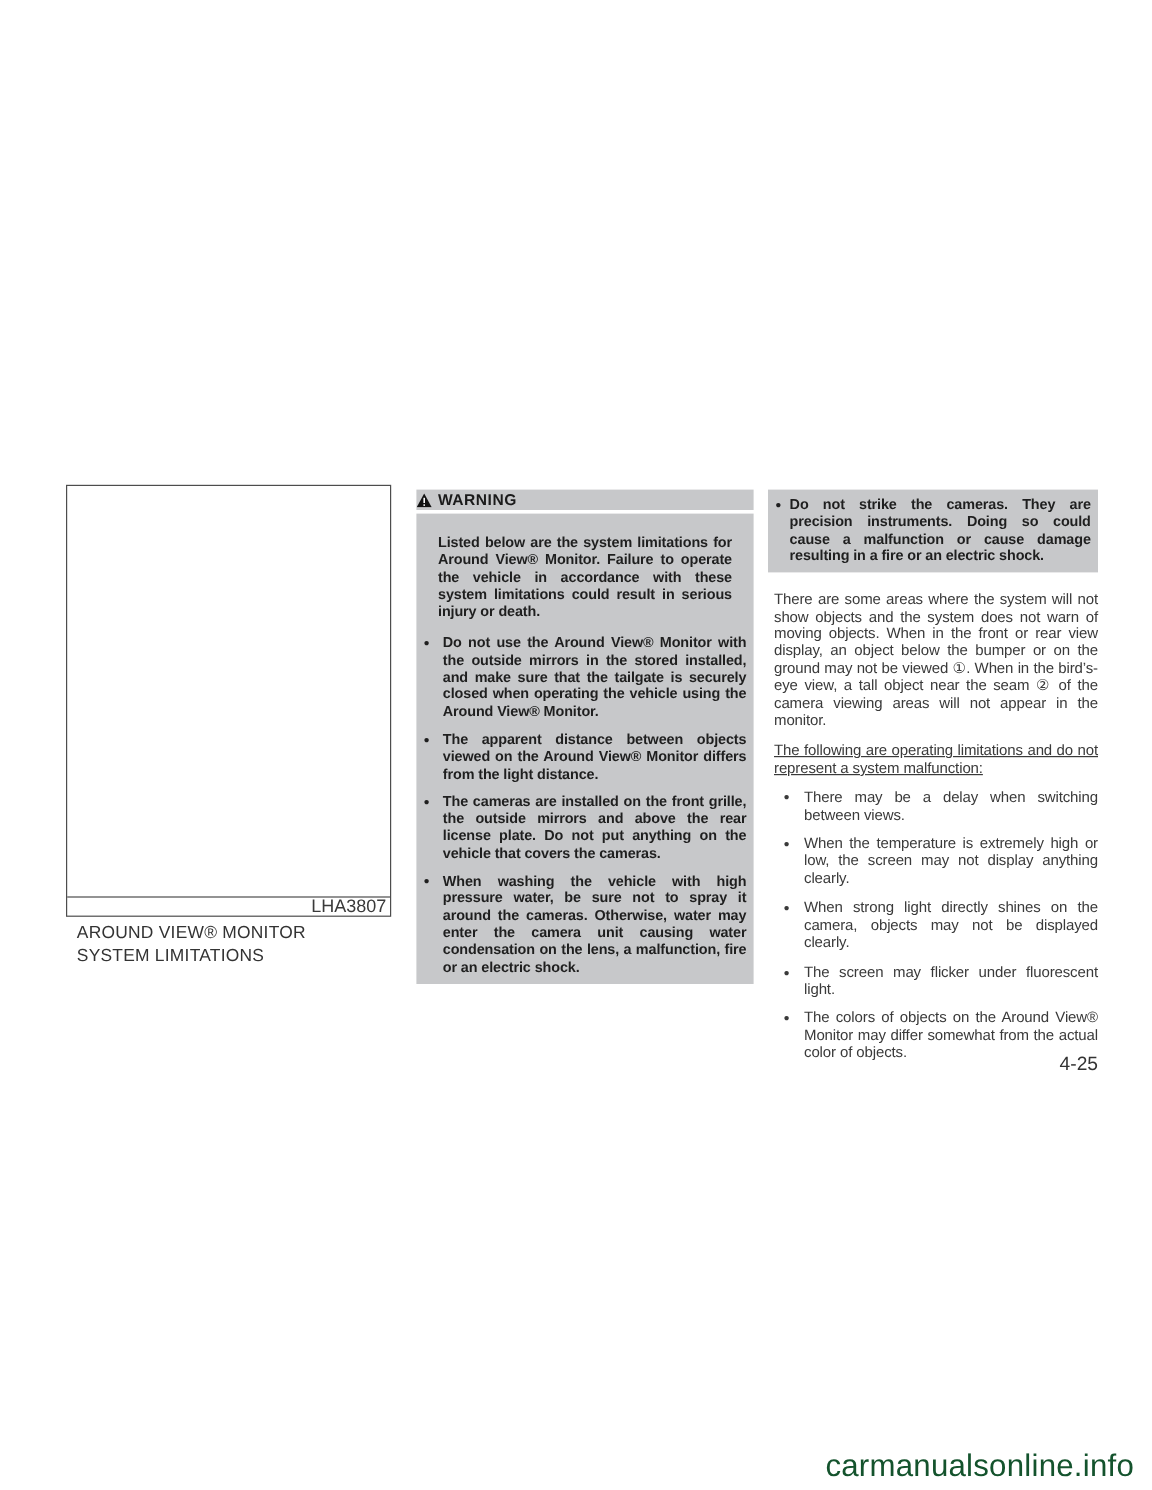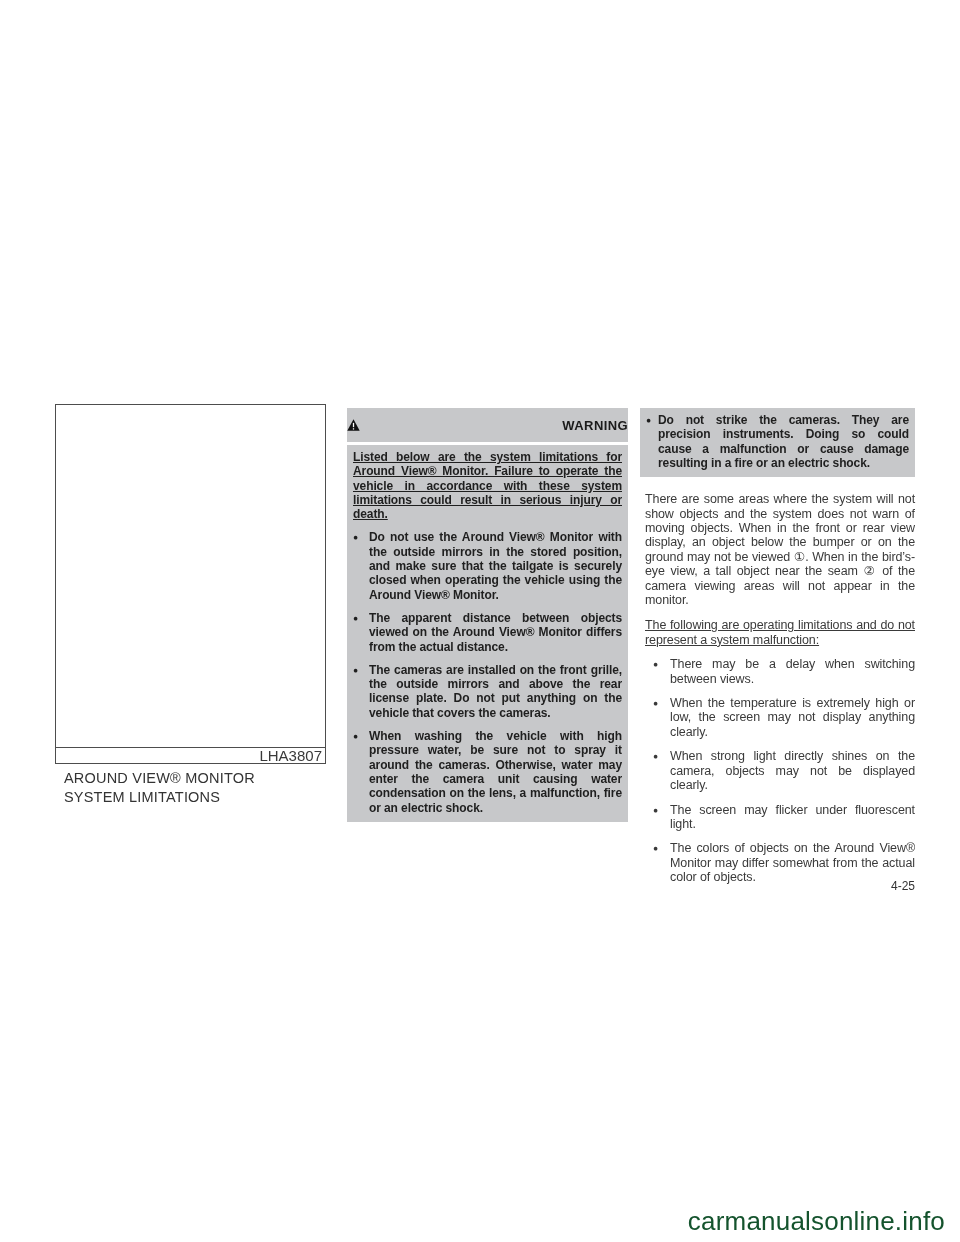--- a/index.html
+++ b/index.html
@@ -31,33 +31,33 @@
   .section-heading {
     position:absolute; left:64px; top:769px;
     font-size:14.5px; line-height:18.5px;
     color:#333333; letter-spacing:0.2px;
     font-weight:400;
   }
 
   
   .warn-col { position:absolute; left:347px; top:408px; width:281px; }
   .warn-header {
-    background:#c7c8ca; height:34px;
-    display:flex; align-items:center; justify-content:space-between; gap:5px;
+    background:#c7c8ca; height:17px;
+    display:flex; align-items:center; justify-content:flex-start; gap:5px;
     font-weight:bold; font-size:13px; color:#1b1b1b; letter-spacing:0.4px;
   }
   .warn-icon { display:flex; align-items:center; }
   .warn-body {
     background:#c7c8ca;
     margin-top:3px;
     padding:5px 6px 7px 6px;
     font-weight:bold; font-size:12px; line-height:14.3px;
     color:#1f1f1f; text-align:justify; letter-spacing:-0.1px;
   }
-  .warn-body p { margin:0;text-decoration:underline; }
+  .warn-body p { margin:12px; }
 
   .bullet-item { display:flex; margin-top:9px; }
   .bullet-marker { flex:none; width:16px; font-size:8.5px; line-height:14.3px; }
   .bullet-text { flex:1; text-align:justify; }
 
   
   .right-col {
     position:absolute; left:645px; top:408px; width:270px;
     font-size:12.5px; line-height:14.4px; color:#3a3a3a;
     letter-spacing:-0.1px;
@@ -74,21 +74,21 @@
   .para2 { margin:11px 0 0 0; text-align:justify;text-decoration:underline; }
   .right-bullets .bullet-item { margin-top:10px; padding-left:8px; }
   .right-bullets .bullet-marker { width:17px; }
 
   
   .footer {
     position:absolute; top:879px; right:45px;
     display:flex; align-items:baseline;
   }
   .footer-title { font-weight:bold; font-size:13.5px; color:#242424; letter-spacing:-0.1px; }
-  .footer-num { font-size:12px; color:#333333; margin-left:10px; }
+  .footer-num { font-size:16px; color:#333333; margin-left:10px; }
 
   
   .watermark {
     position:absolute; right:15px; bottom:5px;
     font-size:26px; color:#14532d; letter-spacing:0.2px;
   }
 </style>
 </head>
 <body>
 
@@ -109,25 +109,25 @@
         <rect x="10.8" y="7" width="2.4" height="8" fill="#fff"></rect>
         <rect x="10.8" y="17" width="2.4" height="2.4" fill="#fff"></rect>
       </svg>
     </span>
     <span>WARNING</span>
   </div>
   <div class="warn-body">
     <p>Listed below are the system limitations for Around View® Monitor. Failure to operate the vehicle in accordance with these system limitations could result in serious injury or death.</p>
     <div class="bullet-item">
       <span class="bullet-marker">●</span>
-      <span class="bullet-text">Do not use the Around View® Monitor with the outside mirrors in the stored position, and make sure that the tailgate is securely closed when operating the vehicle using the Around View® Monitor.</span>
+      <span class="bullet-text">Do not use the Around View® Monitor with the outside mirrors in the stored installed, and make sure that the tailgate is securely closed when operating the vehicle using the Around View® Monitor.</span>
     </div>
     <div class="bullet-item">
       <span class="bullet-marker">●</span>
-      <span class="bullet-text">The apparent distance between objects viewed on the Around View® Monitor differs from the actual distance.</span>
+      <span class="bullet-text">The apparent distance between objects viewed on the Around View® Monitor differs from the light distance.</span>
     </div>
     <div class="bullet-item">
       <span class="bullet-marker">●</span>
       <span class="bullet-text">The cameras are installed on the front grille, the outside mirrors and above the rear license plate. Do not put anything on the vehicle that covers the cameras.</span>
     </div>
     <div class="bullet-item">
       <span class="bullet-marker">●</span>
       <span class="bullet-text">When washing the vehicle with high pressure water, be sure not to spray it around the cameras. Otherwise, water may enter the camera unit causing water condensation on the lens, a malfunction, fire or an electric shock.</span>
     </div>
   </div>

